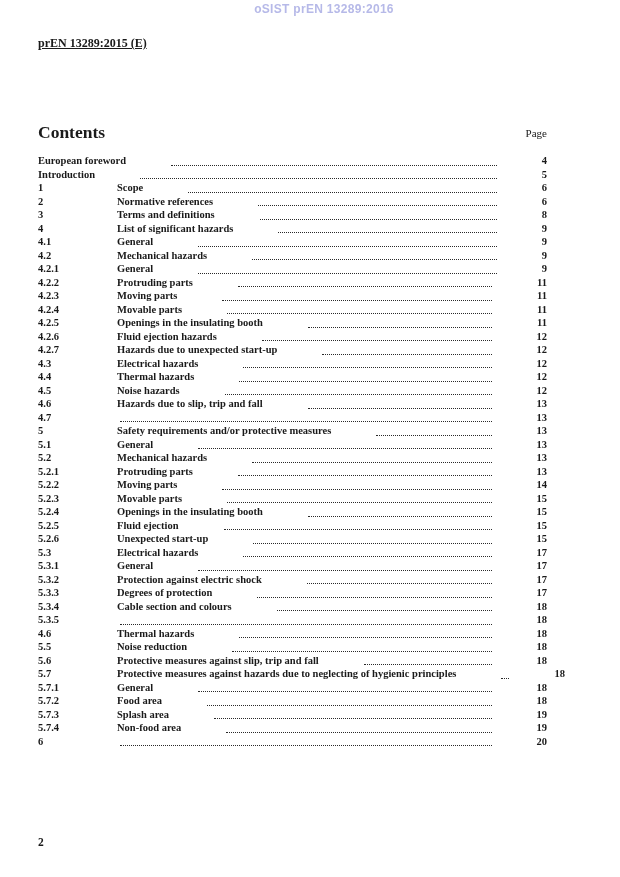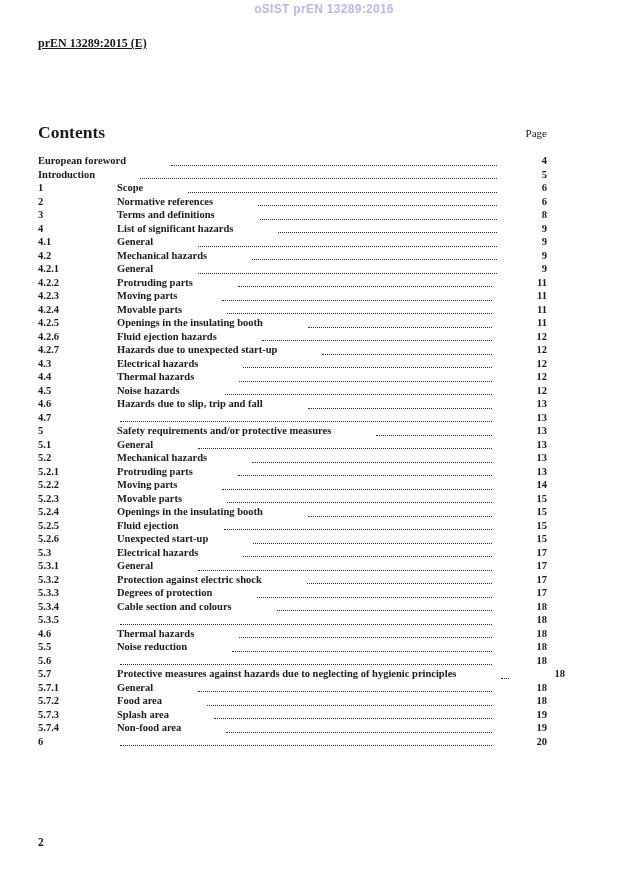--- a/index.html
+++ b/index.html
@@ -329,20 +329,21 @@
           <span class="toc-page">18</span>
         </div>
         <div class="toc-row">
           <span class="toc-num">5.5</span>
           <span class="toc-title">Noise reduction</span>
           <span class="toc-leader"></span>
           <span class="toc-page">18</span>
         </div>
         <div class="toc-row">
           <span class="toc-num">5.6</span>
+          <span class="toc-title">Protective measures against slip, trip and fall</span>
           <span class="toc-leader"></span>
           <span class="toc-page">18</span>
         </div>
         <div class="toc-row">
           <span class="toc-num">5.7</span>
           <span class="toc-title">Protective measures against hazards due to neglecting of hygienic principles</span>
           <span class="toc-leader"></span>
           <span class="toc-page">18</span>
         </div>
         <div class="toc-row">

